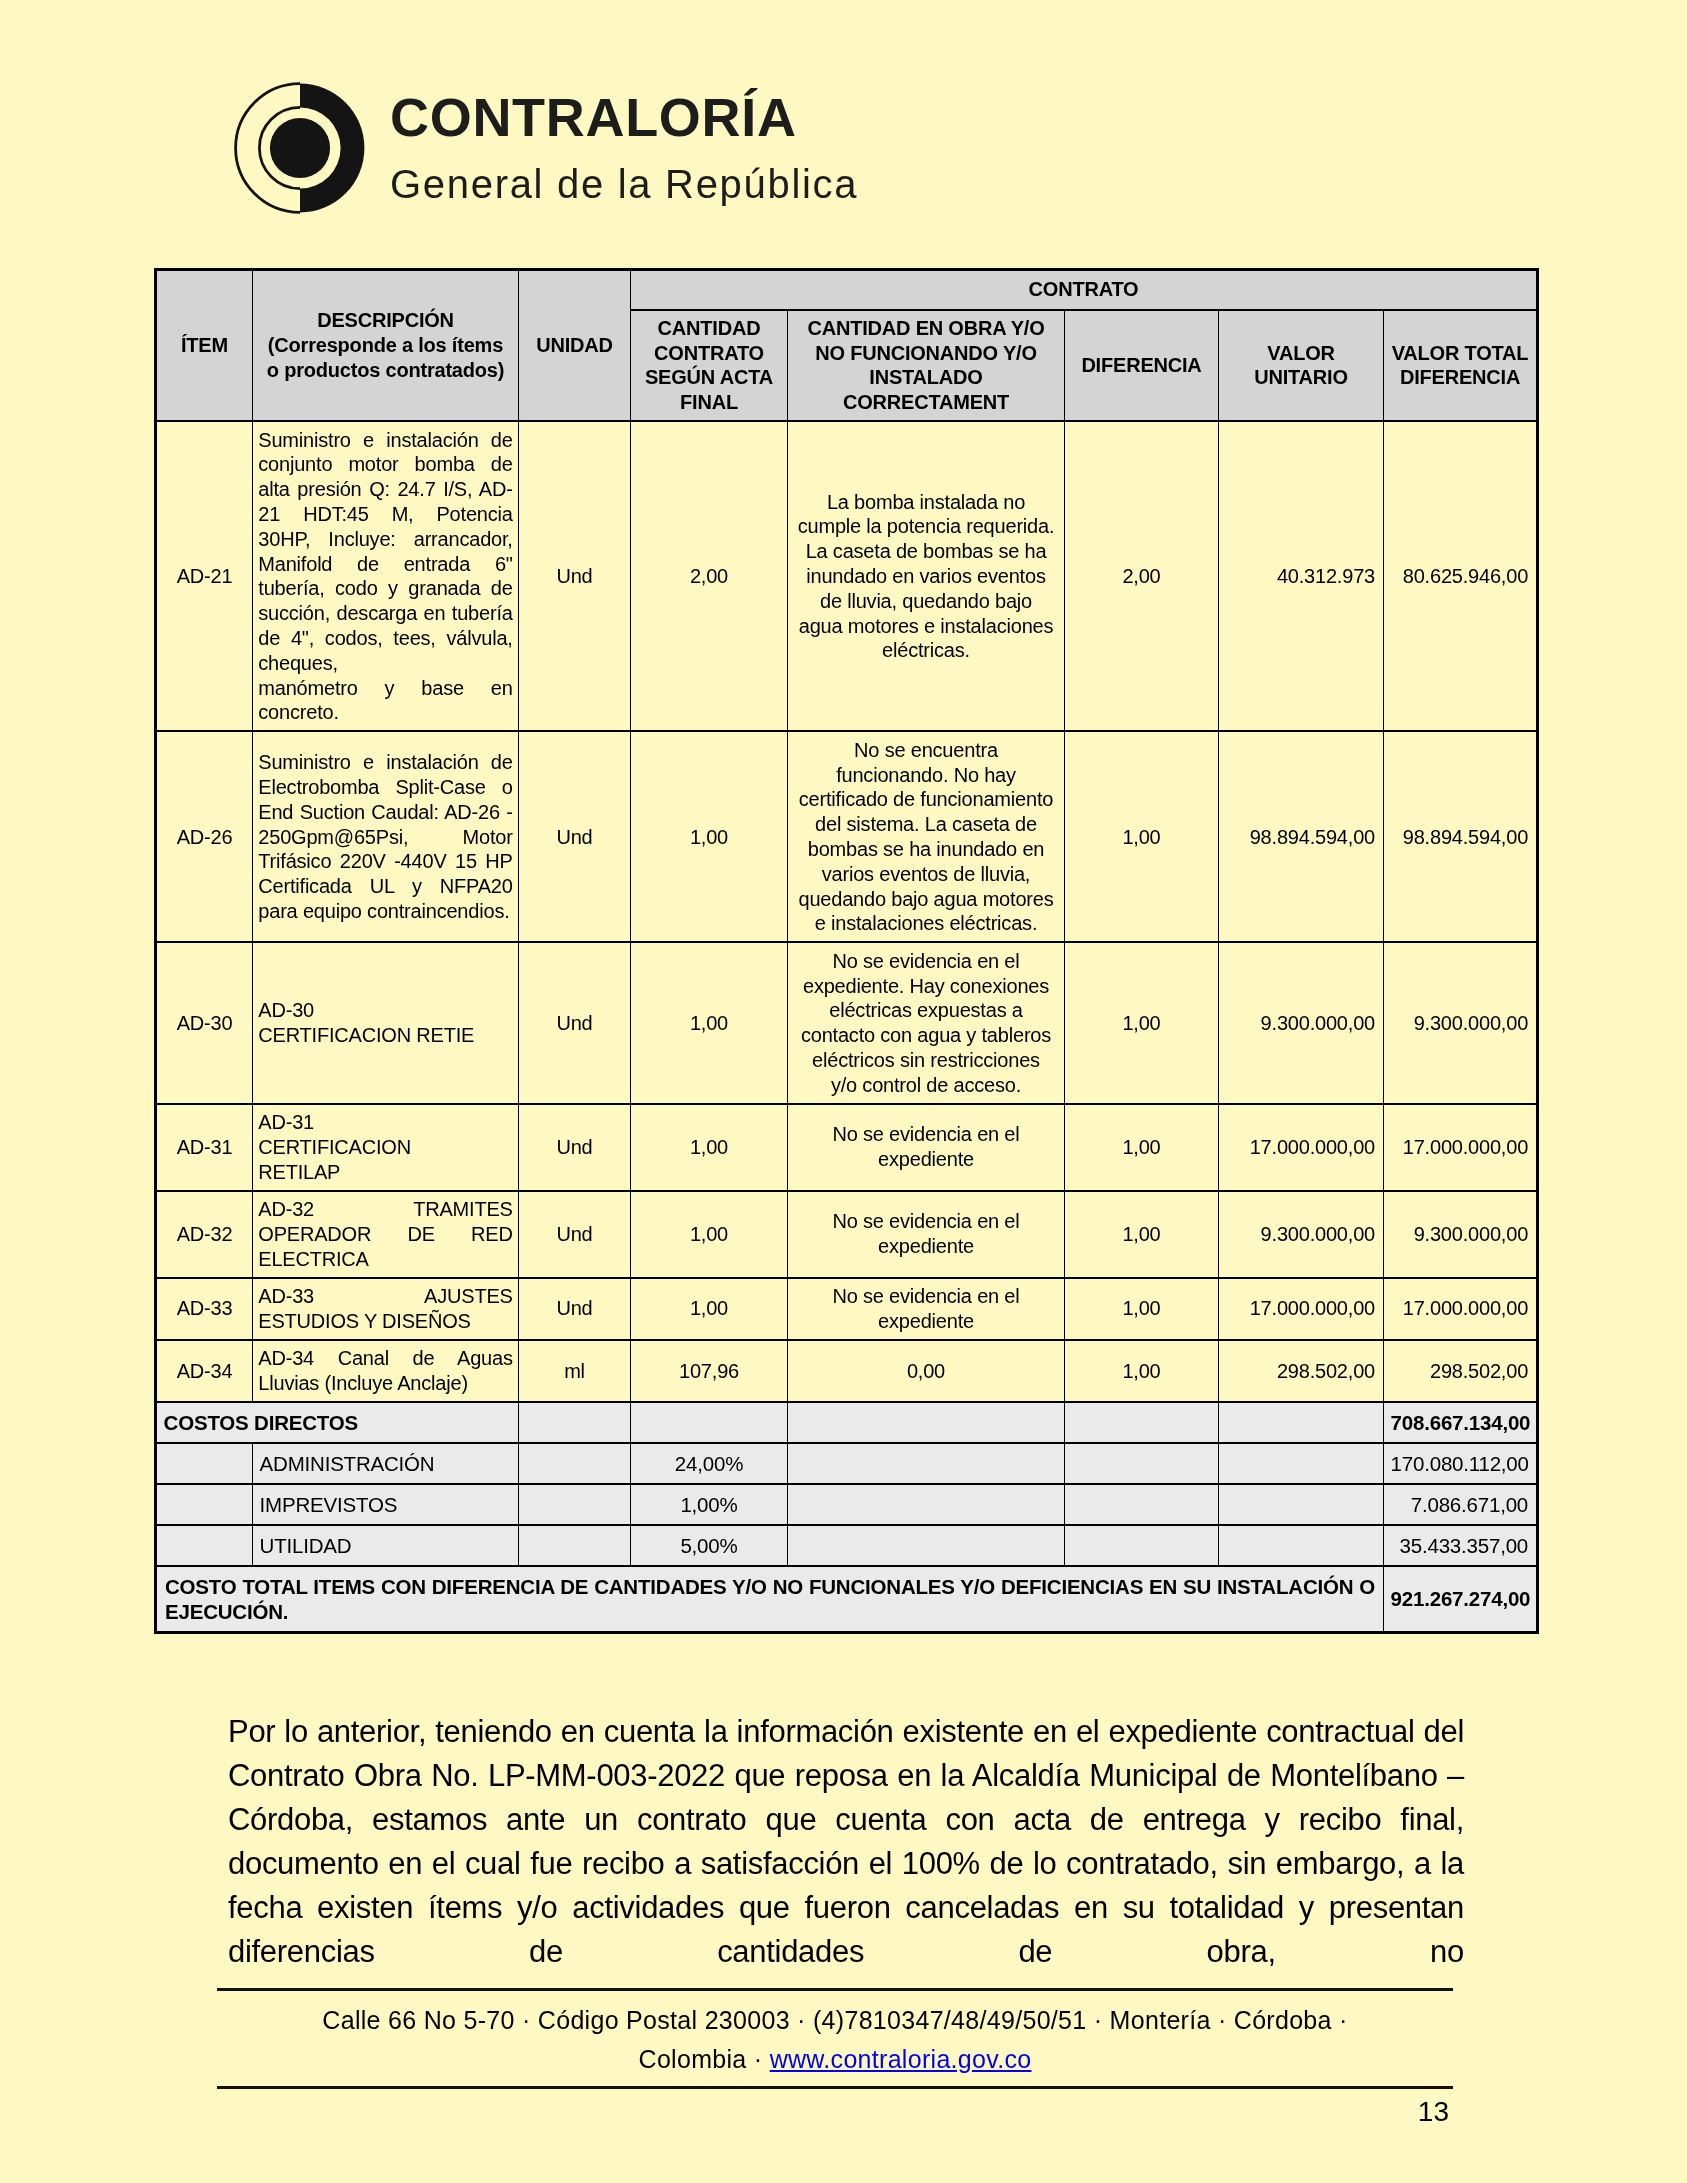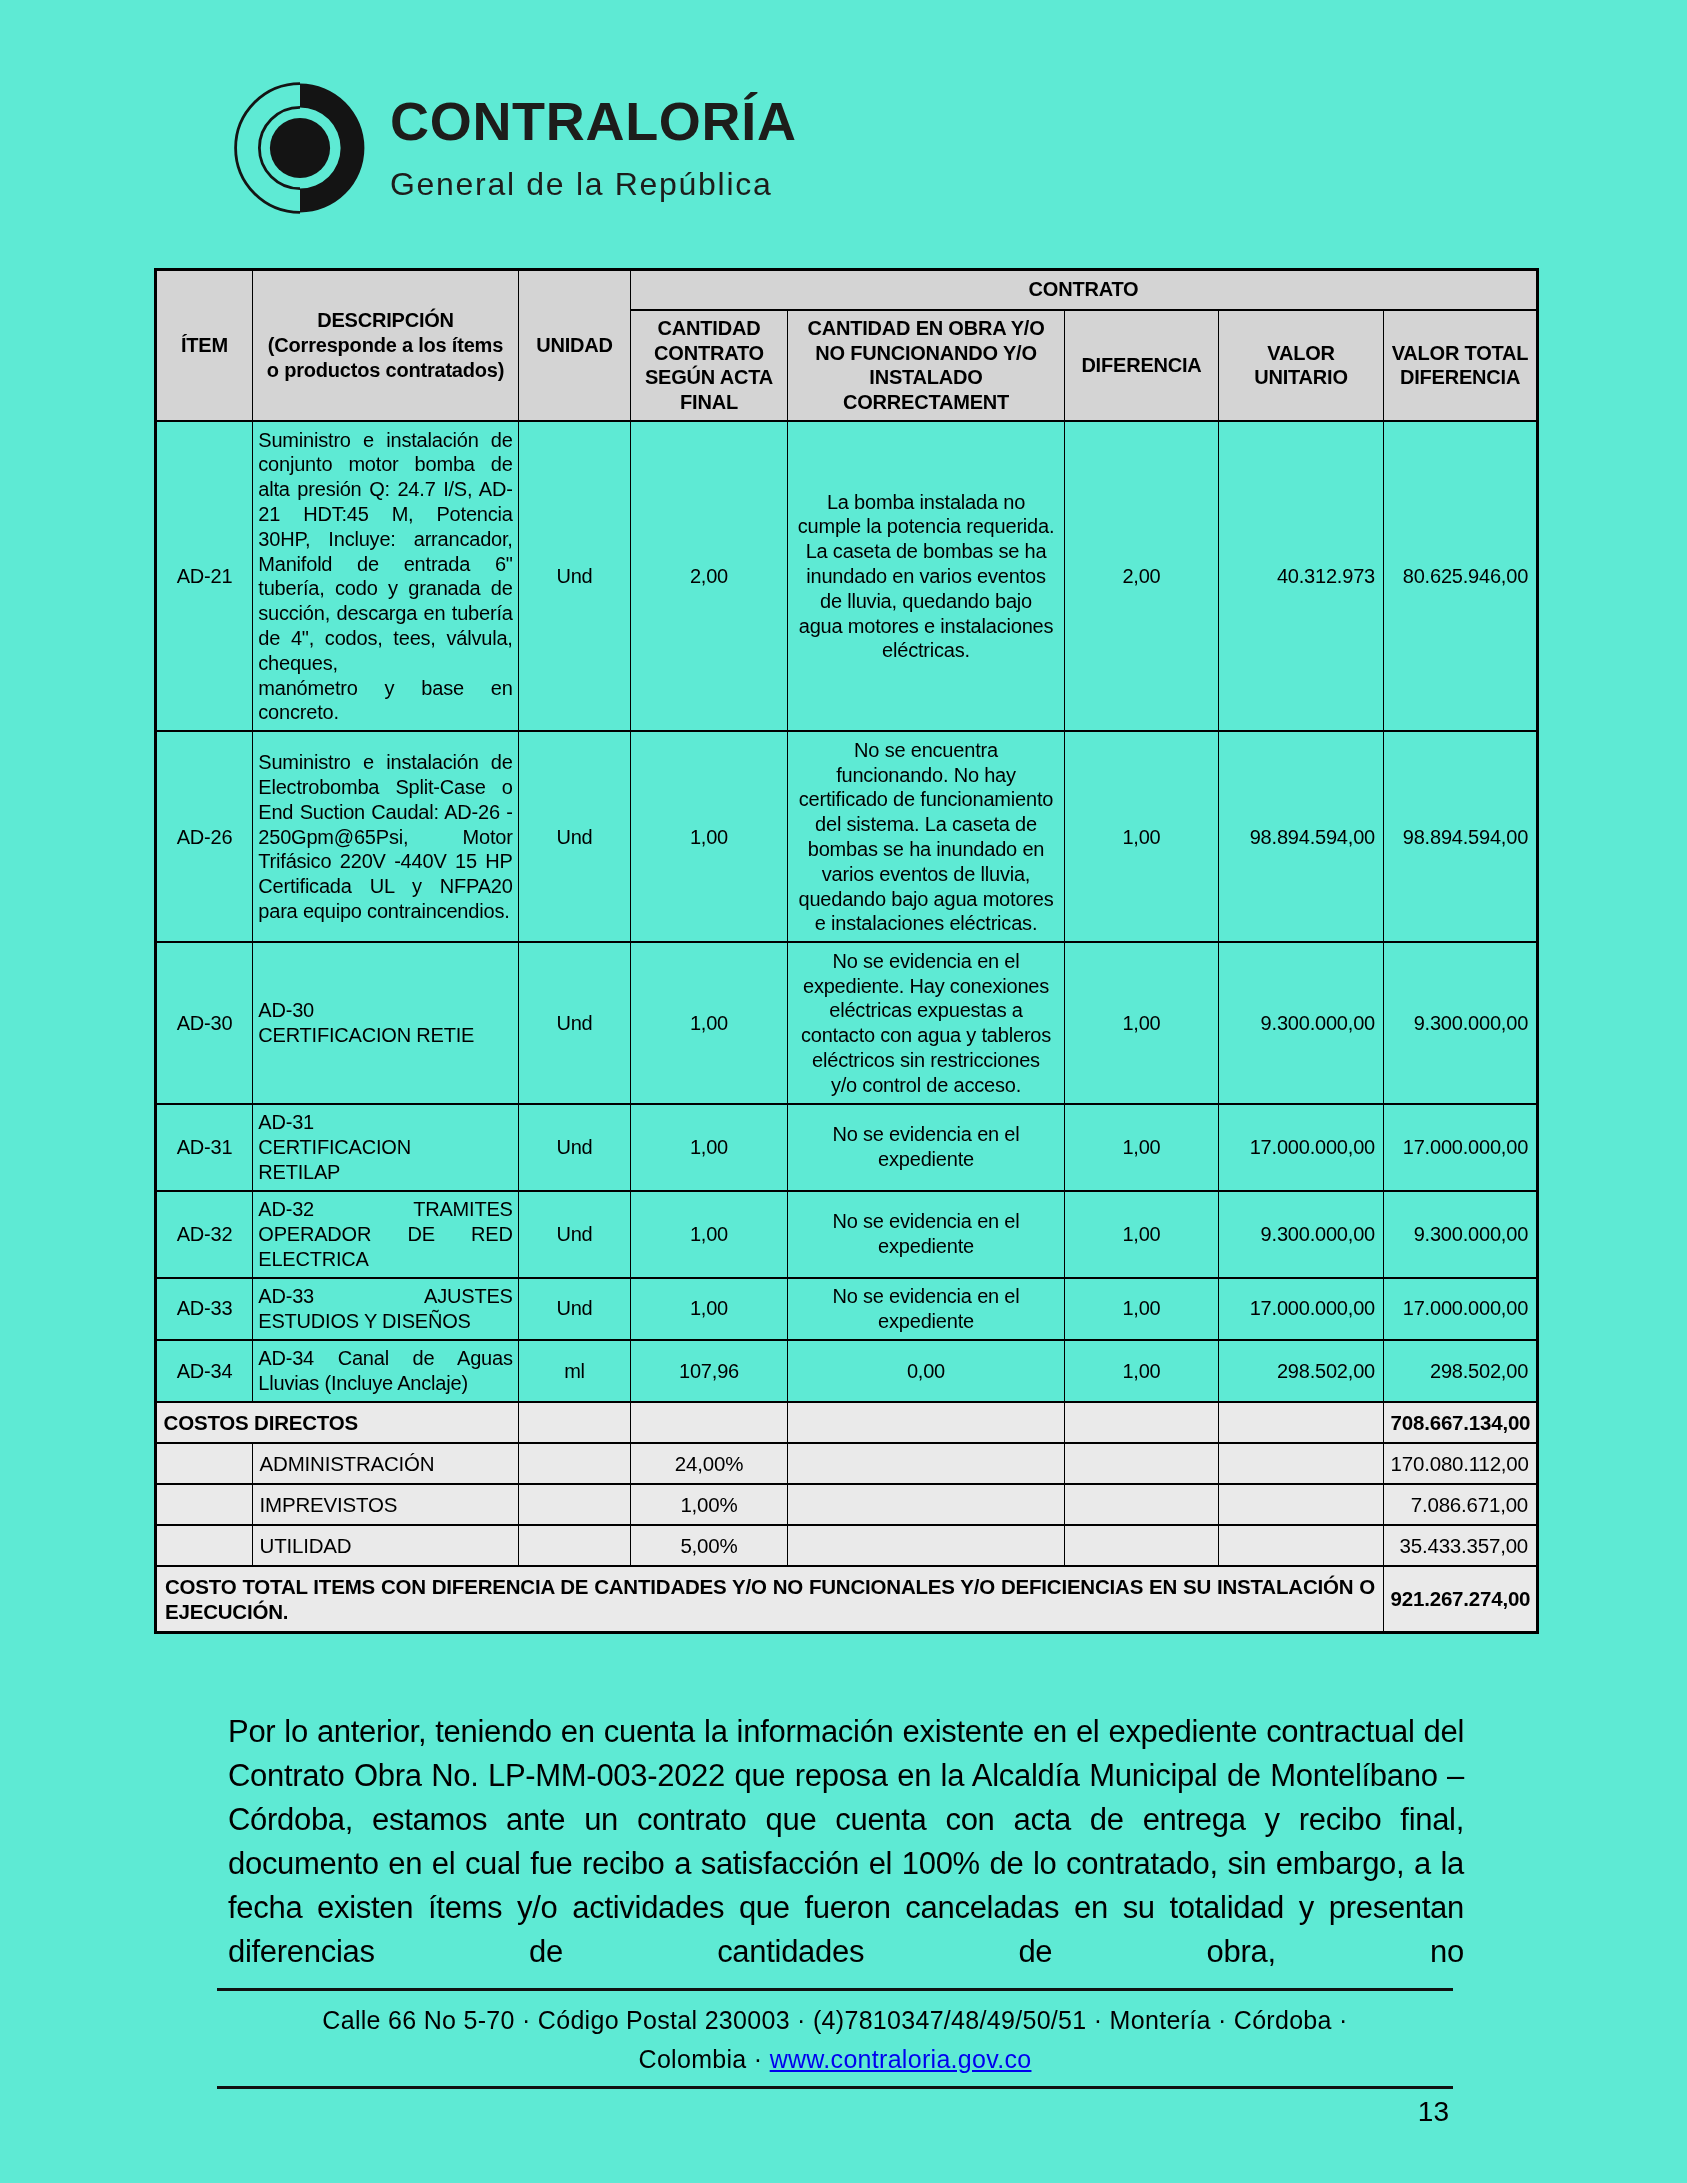--- a/index.html
+++ b/index.html
@@ -1,31 +1,31 @@
 <!DOCTYPE html>
 <html lang="es" style="font-size:10.6px"><head>
 <meta charset="utf-8">
 <style>
   * { margin:0; padding:0; box-sizing:border-box; }
   html,body { background:#888; }
   .page {
     position:relative;
     width:1687px; height:2183px;
-    background:#5eead4;
+    background:#fef9c3;
     font-family:"Liberation Sans", sans-serif;
     color:#000;
     margin:0 auto;
     overflow:hidden;
   }
 
   
   .logo { position:absolute; left:230px; top:78px; display:flex; align-items:center; gap:20px; }
   .logo-icon svg { display:block; }
   .logo-title { font-size:54px; font-weight:bold; letter-spacing:0.7px; color:#1d1d1b; line-height:1.05; }
-  .logo-subtitle { font-size:32px; letter-spacing:1.7px; color:#1d1d1b; margin-top:16px; }
+  .logo-subtitle { font-size:40px; letter-spacing:1.7px; color:#1d1d1b; margin-top:16px; }
 
   
   .tbl-wrap { position:absolute; left:154px; top:268px; }
   table.main {
     border-collapse:collapse;
     table-layout:fixed;
     width:1384px;
     border:3.3px solid #000;
     letter-spacing:-0.2px;
   }

